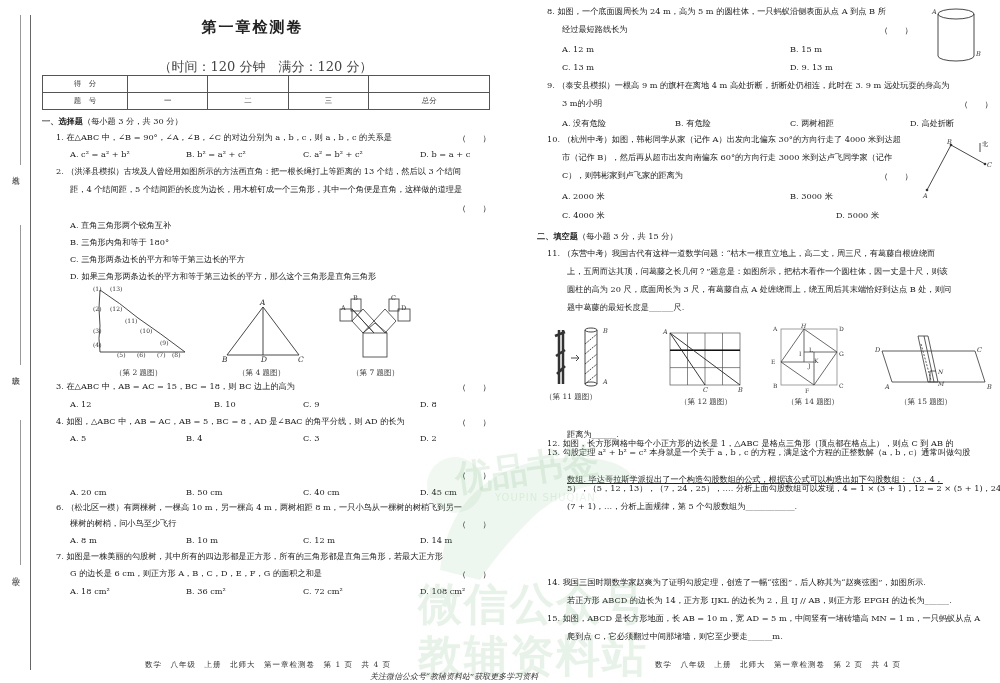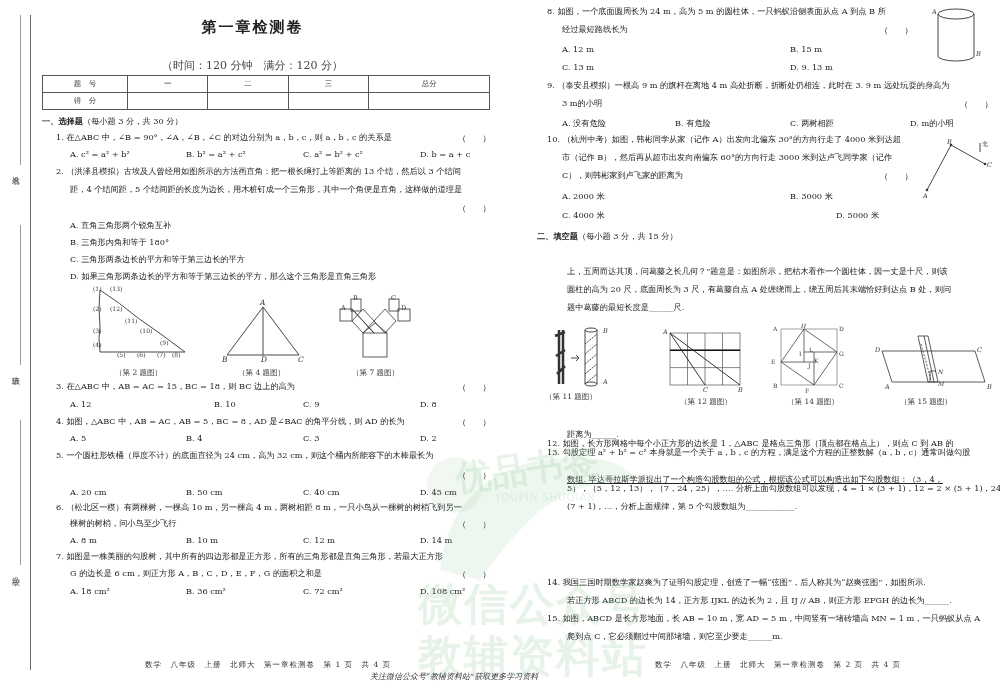--- a/index.html
+++ b/index.html
@@ -5,21 +5,21 @@
   html,body{margin:0;padding:0;}
   body{width:1000px;height:683px;background:#fff;position:relative;overflow:hidden;
        font-family:"DejaVu Serif","Liberation Serif",serif;color:#222;font-size:8.4px;}
   .page{position:absolute;top:0;height:683px;}
   #left{left:0;width:505px;}
   #right{left:505px;width:495px;}
   .binding-line{position:absolute;left:30px;top:15px;width:1px;height:655px;background:#666;}
   .vlabel{position:absolute;left:9px;writing-mode:vertical-rl;font-size:8px;color:#555;letter-spacing:1px;}
   .vfill{position:absolute;left:20px;width:1px;background:#999;}
   .title{position:absolute;left:0;width:505px;text-align:center;top:18px;font-size:15px;font-weight:bold;letter-spacing:2px;}
-  .subtitle{position:absolute;left:0;width:505px;text-align:center;top:58px;font-size:11px;color:#444;}
+  .subtitle{position:absolute;left:13px;width:505px;text-align:center;top:58px;font-size:13px;color:#444;}
   table.score{position:absolute;left:42px;top:75px;width:448px;border-collapse:collapse;font-size:7.5px;color:#444;}
   table.score td{border:1px solid #555;height:14px;text-align:center;}
   .sec{position:absolute;font-size:8.2px;font-weight:bold;}
   .sec span{font-weight:normal;}
   .q{position:absolute;line-height:18px;font-size:8.2px;white-space:nowrap;}
   .paren{position:absolute;font-size:8.2px;}
   .opt{position:absolute;font-size:8.2px;white-space:nowrap;}
   .cap{position:absolute;font-size:7.5px;color:#333;}
   .footer{position:absolute;top:660px;font-size:7.5px;color:#333;letter-spacing:1px;}
   .watermark-text{position:absolute;font-weight:bold;color:rgba(120,190,130,0.18);font-family:"DejaVu Sans",sans-serif;}
@@ -37,32 +37,32 @@
   <div class="vfill" style="top:225px;height:140px;"></div>
   <div class="vlabel" style="top:570px;">学校：</div>
   <div class="vfill" style="top:420px;height:145px;"></div>
 
   <div class="title">第一章检测卷</div>
   <div class="subtitle">（时间：120 分钟　满分：120 分）</div>
 
   <table class="score">
     <tbody>
         <tr>
+      <td>得　分</td>
+      <td></td>
+      <td></td>
+      <td></td>
+      <td></td>
+    </tr>
+    <tr>
       <td style="width:19%">题　号</td>
       <td style="width:18%">一</td>
       <td style="width:18%">二</td>
       <td style="width:18%">三</td>
       <td>总分</td>
-    </tr>
-    <tr>
-      <td>得　分</td>
-      <td></td>
-      <td></td>
-      <td></td>
-      <td></td>
     </tr>
   </tbody>
     </table>
 
   <div class="sec" style="left:42px;top:116px;"><b>一、选择题</b><span>（每小题 3 分，共 30 分）</span></div>
 
   <div class="q" style="left:56px;top:128px;"><span>1.</span> <span>在△ABC 中，∠B = 90°，∠A，∠B，∠C 的对边分别为 a，b，c，则 a，b，c 的关系是</span></div>
   <div class="paren" style="left:458px;top:133px;">（　　）</div>
   <div class="opt" style="left:70px;top:149px;">A. c² = a² + b²</div>
   <div class="opt" style="left:186px;top:149px;">B. b² = a² + c²</div>
@@ -127,21 +127,20 @@
   <div class="opt" style="left:303px;top:399px;">C. 9</div>
   <div class="opt" style="left:420px;top:399px;">D. 8</div>
 
   <div class="q" style="left:56px;top:412px;"><span>4.</span> <span>如图，△ABC 中，AB = AC，AB = 5，BC = 8，AD 是∠BAC 的角平分线，则 AD 的长为</span></div>
   <div class="paren" style="left:458px;top:417px;">（　　）</div>
   <div class="opt" style="left:70px;top:433px;">A. 5</div>
   <div class="opt" style="left:186px;top:433px;">B. 4</div>
   <div class="opt" style="left:303px;top:433px;">C. 3</div>
   <div class="opt" style="left:420px;top:433px;">D. 2</div>
 
-  <div class="q" style="left:56px;top:446px;"><span>5.</span> <span>一个圆柱形铁桶（厚度不计）的底面直径为 24 cm，高为 32 cm，则这个桶内所能容下的木棒最长为</span></div>
   <div class="paren" style="left:458px;top:470px;">（　　）</div>
   <div class="opt" style="left:70px;top:487px;">A. 20 cm</div>
   <div class="opt" style="left:186px;top:487px;">B. 50 cm</div>
   <div class="opt" style="left:303px;top:487px;">C. 40 cm</div>
   <div class="opt" style="left:420px;top:487px;">D. 45 cm</div>
 
   <div class="q" style="left:56px;top:498px;"><span>6.</span> <span>（松北区一模）有两棵树，一棵高 10 m，另一棵高 4 m，两树相距 8 m，一只小鸟从一棵树的树梢飞到另一</span></div>
   <div class="q" style="left:70px;top:514px;">棵树的树梢，问小鸟至少飞行</div>
   <div class="paren" style="left:458px;top:519px;">（　　）</div>
   <div class="opt" style="left:70px;top:535px;">A. 8 m</div>
@@ -177,21 +176,21 @@
   </svg>
   <div class="cap" style="left:427px;top:8px;font-style:italic;font-size:6.5px;">A</div>
   <div class="cap" style="left:471px;top:50px;font-style:italic;font-size:6.5px;">B</div>
 
   <div class="q" style="left:42px;top:76px;"><span>9.</span> <span>（泰安县模拟）一根高 9 m 的旗杆在离地 4 m 高处折断，折断处仍相连，此时在 3. 9 m 远处玩耍的身高为</span></div>
   <div class="q" style="left:57px;top:94px;">3 m的小明</div>
   <div class="paren" style="left:455px;top:99px;">（　　）</div>
   <div class="opt" style="left:57px;top:118px;">A. 没有危险</div>
   <div class="opt" style="left:170px;top:118px;">B. 有危险</div>
   <div class="opt" style="left:285px;top:118px;">C. 两树相距</div>
-  <div class="opt" style="left:405px;top:118px;">D. m的小明</div>
+  <div class="opt" style="left:405px;top:118px;">D. 高处折断</div>
 
   <div class="q" style="left:42px;top:130px;"><span>10.</span> <span>（杭州中考）如图，韩彬同学从家（记作 A）出发向北偏东 30°的方向行走了 4000 米到达超</span></div>
   <div class="q" style="left:57px;top:148px;">市（记作 B），然后再从超市出发向南偏东 60°的方向行走 3000 米到达卢飞同学家（记作</div>
   <div class="q" style="left:57px;top:166px;">C），则韩彬家到卢飞家的距离为</div>
   <div class="paren" style="left:375px;top:171px;">（　　）</div>
   <div class="opt" style="left:57px;top:191px;text-align:center;">A. 2000 米</div>
   <div class="opt" style="left:285px;top:191px;">B. 3000 米</div>
   <div class="opt" style="left:57px;top:210px;">C. 4000 米</div>
   <div class="opt" style="left:285px;top:210px;margin-left:46px;">D. 5000 米</div>
   <svg style="left:418px;top:140px;" width="70" height="55">
@@ -203,20 +202,21 @@
       <circle cx="28" cy="5" r="1.3" fill="#333"></circle>
       <circle cx="62" cy="24" r="1.3" fill="#333"></circle>
   </svg>
   <div class="cap" style="left:442px;top:138px;font-style:italic;font-size:6.5px;">B</div>
   <div class="cap" style="left:482px;top:161px;font-style:italic;font-size:6.5px;">C</div>
   <div class="cap" style="left:418px;top:192px;font-style:italic;font-size:6.5px;">A</div>
   <div class="cap" style="left:477px;top:140px;font-size:6px;">北</div>
 
   <div class="sec" style="left:32px;top:231px;"><b>二、填空题</b><span>（每小题 3 分，共 15 分）</span></div>
 
+  <div class="q" style="left:42px;top:244px;"><span>11.</span> <span>（东营中考）我国古代有这样一道数学问题：“枯木一根直立地上，高二丈，周三尺，有葛藤自根缠绕而</span></div>
   <div class="q" style="left:62px;top:262px;">上，五周而达其顶，问葛藤之长几何？”题意是：如图所示，把枯木看作一个圆柱体，因一丈是十尺，则该</div>
   <div class="q" style="left:62px;top:280px;">圆柱的高为 20 尺，底面周长为 3 尺，有葛藤自点 A 处缠绕而上，绕五周后其末端恰好到达点 B 处，则问</div>
   <div class="q" style="left:62px;top:298px;">题中葛藤的最短长度是______尺.</div>
 
   <svg style="left:570px;top:0;" width="0" height="0"></svg>
   <svg style="left:40px;top:326px;" width="60" height="60">
     <g stroke="#333" stroke-width="0.9" fill="none">
       <path d="M14,4 L14,58 M18,4 L18,58 M10,10 L20,6 M11,30 L20,24 M12,48 L20,40" stroke-width="2.5"></path>
       <path d="M26,32 L33,32 M31,29 L34,32 L31,35"></path>
       <path d="M40,4 L40,58 M52,4 L52,58"></path>

